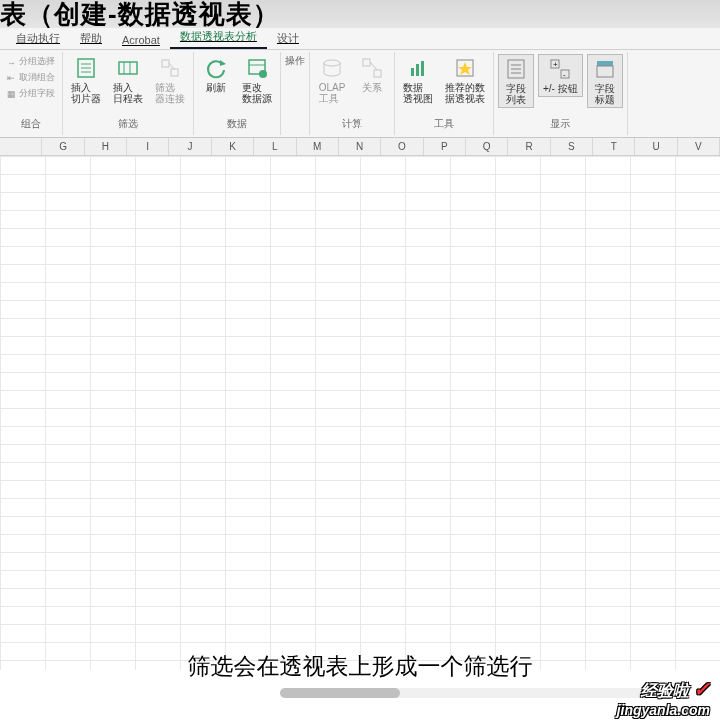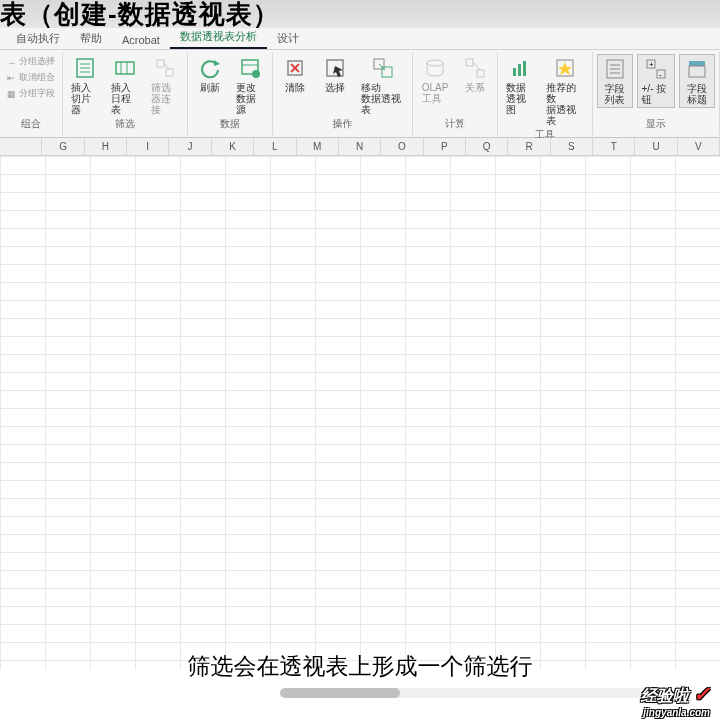--- a/index.html
+++ b/index.html
@@ -25,20 +25,21 @@
       letter-spacing: 1px;
     }
     .tabs {
       height: 22px;
       background: #f5f5f5;
       border-bottom: 1px solid #d0d0d0;
       display: flex;
       align-items: flex-end;
       padding-left: 6px;
       font-size: 11px;
+      text-decoration: underline;
     }
     .tab {
       padding: 3px 10px;
       color: #555;
       cursor: pointer;
     }
     .tab.active {
       color: #1a7a4a;
       border-bottom: 2px solid #0f172a;
       font-weight: 500;
@@ -178,21 +179,21 @@
     }
     .wm-main {
       font-size: 16px;
       font-weight: 900;
       color: #fff;
       text-shadow: -1px -1px 0 #000, 1px -1px 0 #000, -1px 1px 0 #000, 1px 1px 0 #000;
       font-style: italic;
     }
     .wm-check { color: #ff3030; font-size: 20px; }
     .wm-url {
-      font-size: 10px;
+      font-size: 14px;
       color: #fff;
       text-shadow: -1px -1px 0 #000, 1px -1px 0 #000, -1px 1px 0 #000, 1px 1px 0 #000;
       font-style: italic;
       font-weight: bold;
     }
     .mini-icon {
       width: 10px; height: 10px; display: inline-block;
     }
   </style>
 </head>
@@ -282,46 +283,20 @@
             <circle cx="18" cy="18" r="4" fill="#4a7"></circle>
           </svg>
         <div class="btn-label" style="white-space:pre-line">更改
 数据源</div>
       </div>
     </div>
     <div class="group-label">数据</div>
   </div>
 
   <div class="group">
-    <div class="group-items">
-      <div class="big-btn">
-        <svg class="big-icon" viewBox="0 0 24 24">
-            <rect x="5" y="5" width="14" height="14" fill="none" stroke="#888" stroke-width="1.5"></rect>
-            <line x1="8" y1="8" x2="16" y2="16" stroke="#d44" stroke-width="2"></line>
-            <line x1="16" y1="8" x2="8" y2="16" stroke="#d44" stroke-width="2"></line>
-          </svg>
-        <div class="btn-label">清除</div>
-      </div>
-      <div class="big-btn">
-        <svg class="big-icon" viewBox="0 0 24 24">
-            <rect x="4" y="4" width="16" height="16" fill="none" stroke="#888" stroke-width="1.5"></rect>
-            <polygon points="12,10 20,14 16,15 18,20 15,21 13,16 10,18" fill="#333"></polygon>
-          </svg>
-        <div class="btn-label">选择</div>
-      </div>
-      <div class="big-btn">
-        <svg class="big-icon" viewBox="0 0 24 24">
-            <rect x="3" y="3" width="10" height="10" fill="none" stroke="#888"></rect>
-            <rect x="11" y="11" width="10" height="10" fill="none" stroke="#4a7"></rect>
-            <line x1="8" y1="8" x2="14" y2="14" stroke="#4a7"></line>
-          </svg>
-        <div class="btn-label" style="white-space:pre-line">移动
-数据透视表</div>
-      </div>
-    </div>
     <div class="group-label">操作</div>
   </div>
 
   <div class="group">
     <div class="group-items">
       <div class="big-btn disabled">
         <svg class="big-icon" viewBox="0 0 24 24">
             <ellipse cx="12" cy="7" rx="8" ry="3" fill="none" stroke="#999"></ellipse>
             <path d="M4 7 L4 17 A8 3 0 0 0 20 17 L20 7" fill="none" stroke="#999"></path>
           </svg>

